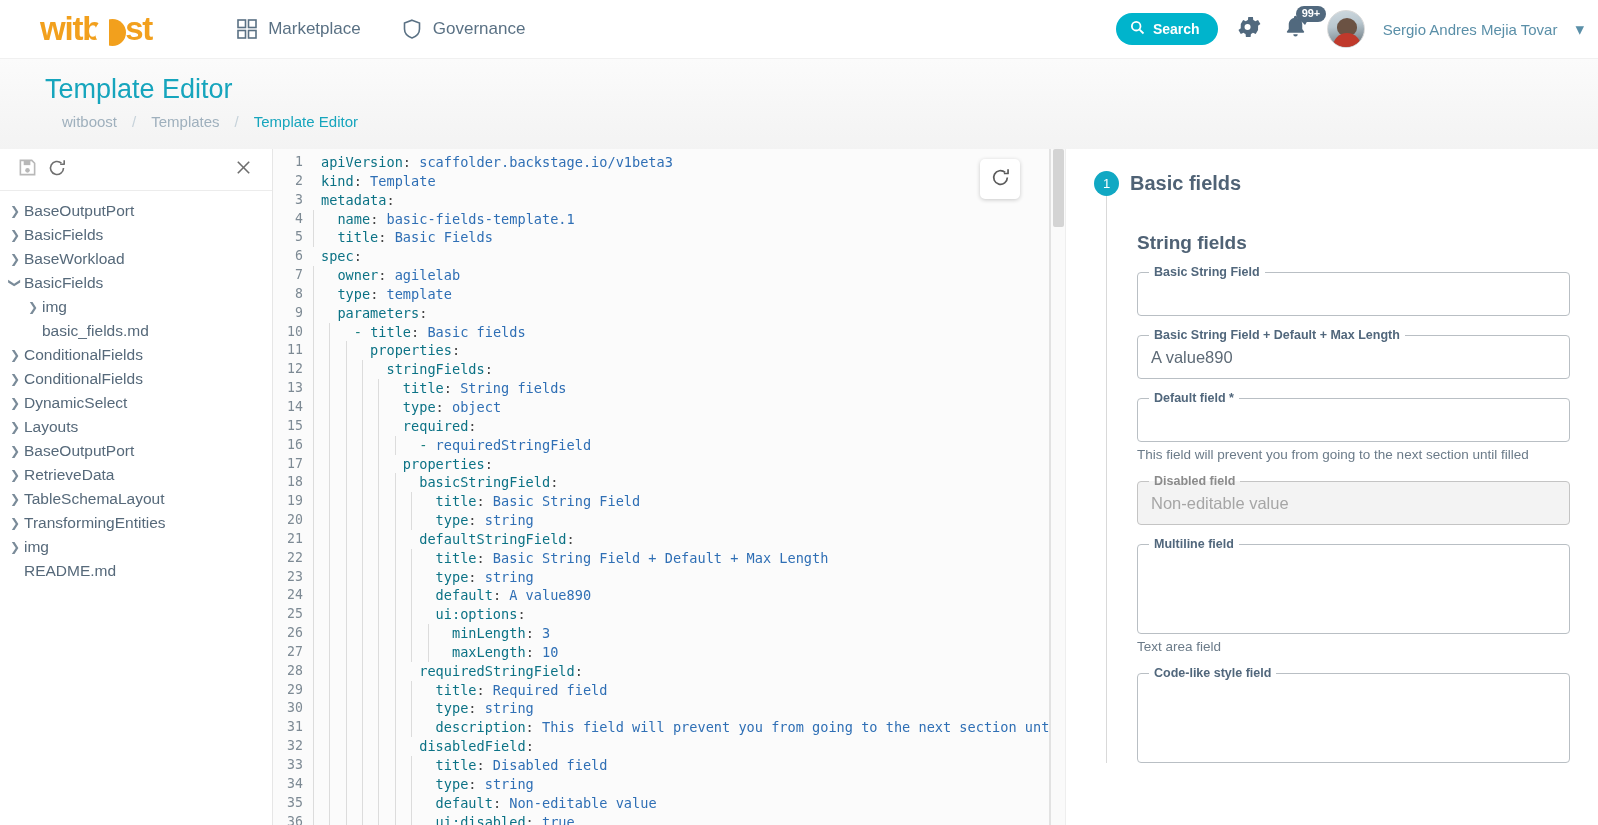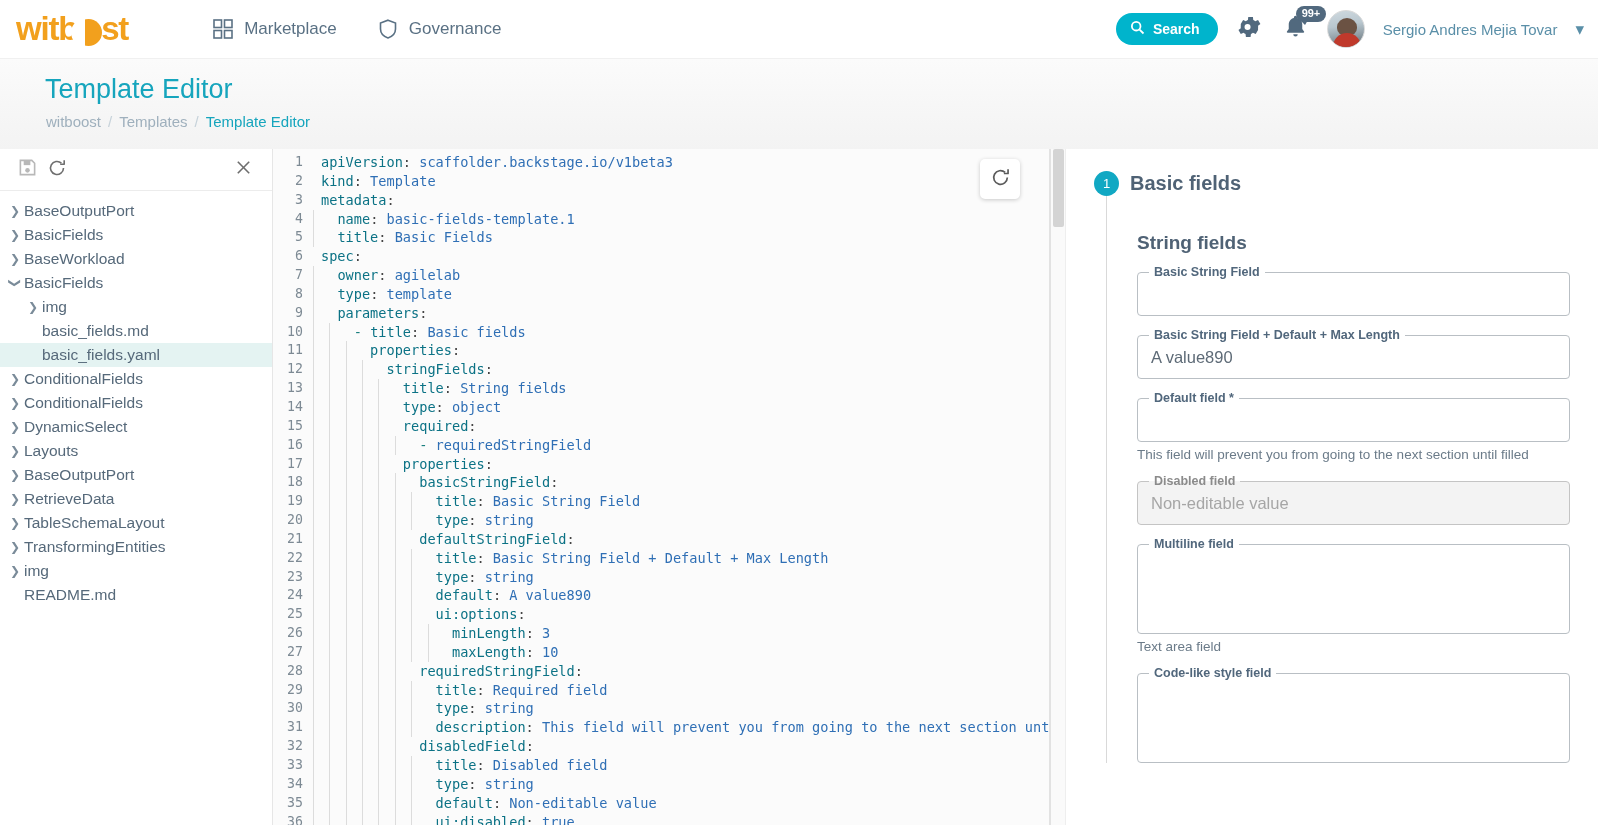--- a/index.html
+++ b/index.html
@@ -13,21 +13,21 @@
 
   
   .topnav {
     position: absolute; top: 0; left: 0;
     width: 1598px; height: 59px;
     background: #ffffff;
     display: flex; align-items: center;
     border-bottom: 1px solid #f0f0f0;
   }
   .logo {
-    margin-left: 16px;
+    margin-left: 40px;
     font-size: 33px; font-weight: bold;
     color: #f2a01d; letter-spacing: -1.2px;
     display: flex; align-items: center;
     user-select: none;
   }
   .logo .dotmark {
     display: inline-block;
     width: 27px; height: 27px;
     border-radius: 50%;
     background: #f2a01d;
@@ -101,23 +101,23 @@
   .pagehead {
     position: absolute; top: 59px; left: 0;
     width: 1598px; height: 90px;
     background: linear-gradient(#fbfbfb,#f3f3f3);
   }
   .page-title {
     position: absolute; left: 45px; top: 15px;
     font-size: 27px; color: #16a5bd; font-weight: normal;
   }
   .breadcrumb {
-    position: absolute; left: 46px; top: 54px;
+    position: absolute; left: 62px; top: 54px;
     font-size: 15px; color: #9fb0bd;
-    display: flex; gap: 7px;
+    display: flex; gap: 15px;
   }
   .breadcrumb .crumb { cursor: pointer; }
   .breadcrumb .crumb.current { color: #16a5bd; }
   .breadcrumb .sep { color: #c6d2da; }
 
   
   .main {
     position: absolute; top: 149px; left: 0;
     width: 1598px; height: 676px;
     display: flex;
@@ -376,24 +376,20 @@
           <span class="chev" style="transform: rotate(90deg);">❯</span>
           <span class="lbl">BasicFields</span>
         </div>
         <div class="tree-row depth1">
           <span class="chev">❯</span>
           <span class="lbl">img</span>
         </div>
         <div class="tree-row depth1 nochev">
           <span class="chev">❯</span>
           <span class="lbl">basic_fields.md</span>
-        </div>
-        <div class="tree-row depth1 selected nochev">
-          <span class="chev">❯</span>
-          <span class="lbl">basic_fields.yaml</span>
         </div>
         <div class="tree-row">
           <span class="chev">❯</span>
           <span class="lbl">ConditionalFields</span>
         </div>
         <div class="tree-row">
           <span class="chev">❯</span>
           <span class="lbl">ConditionalFields</span>
         </div>
         <div class="tree-row">

